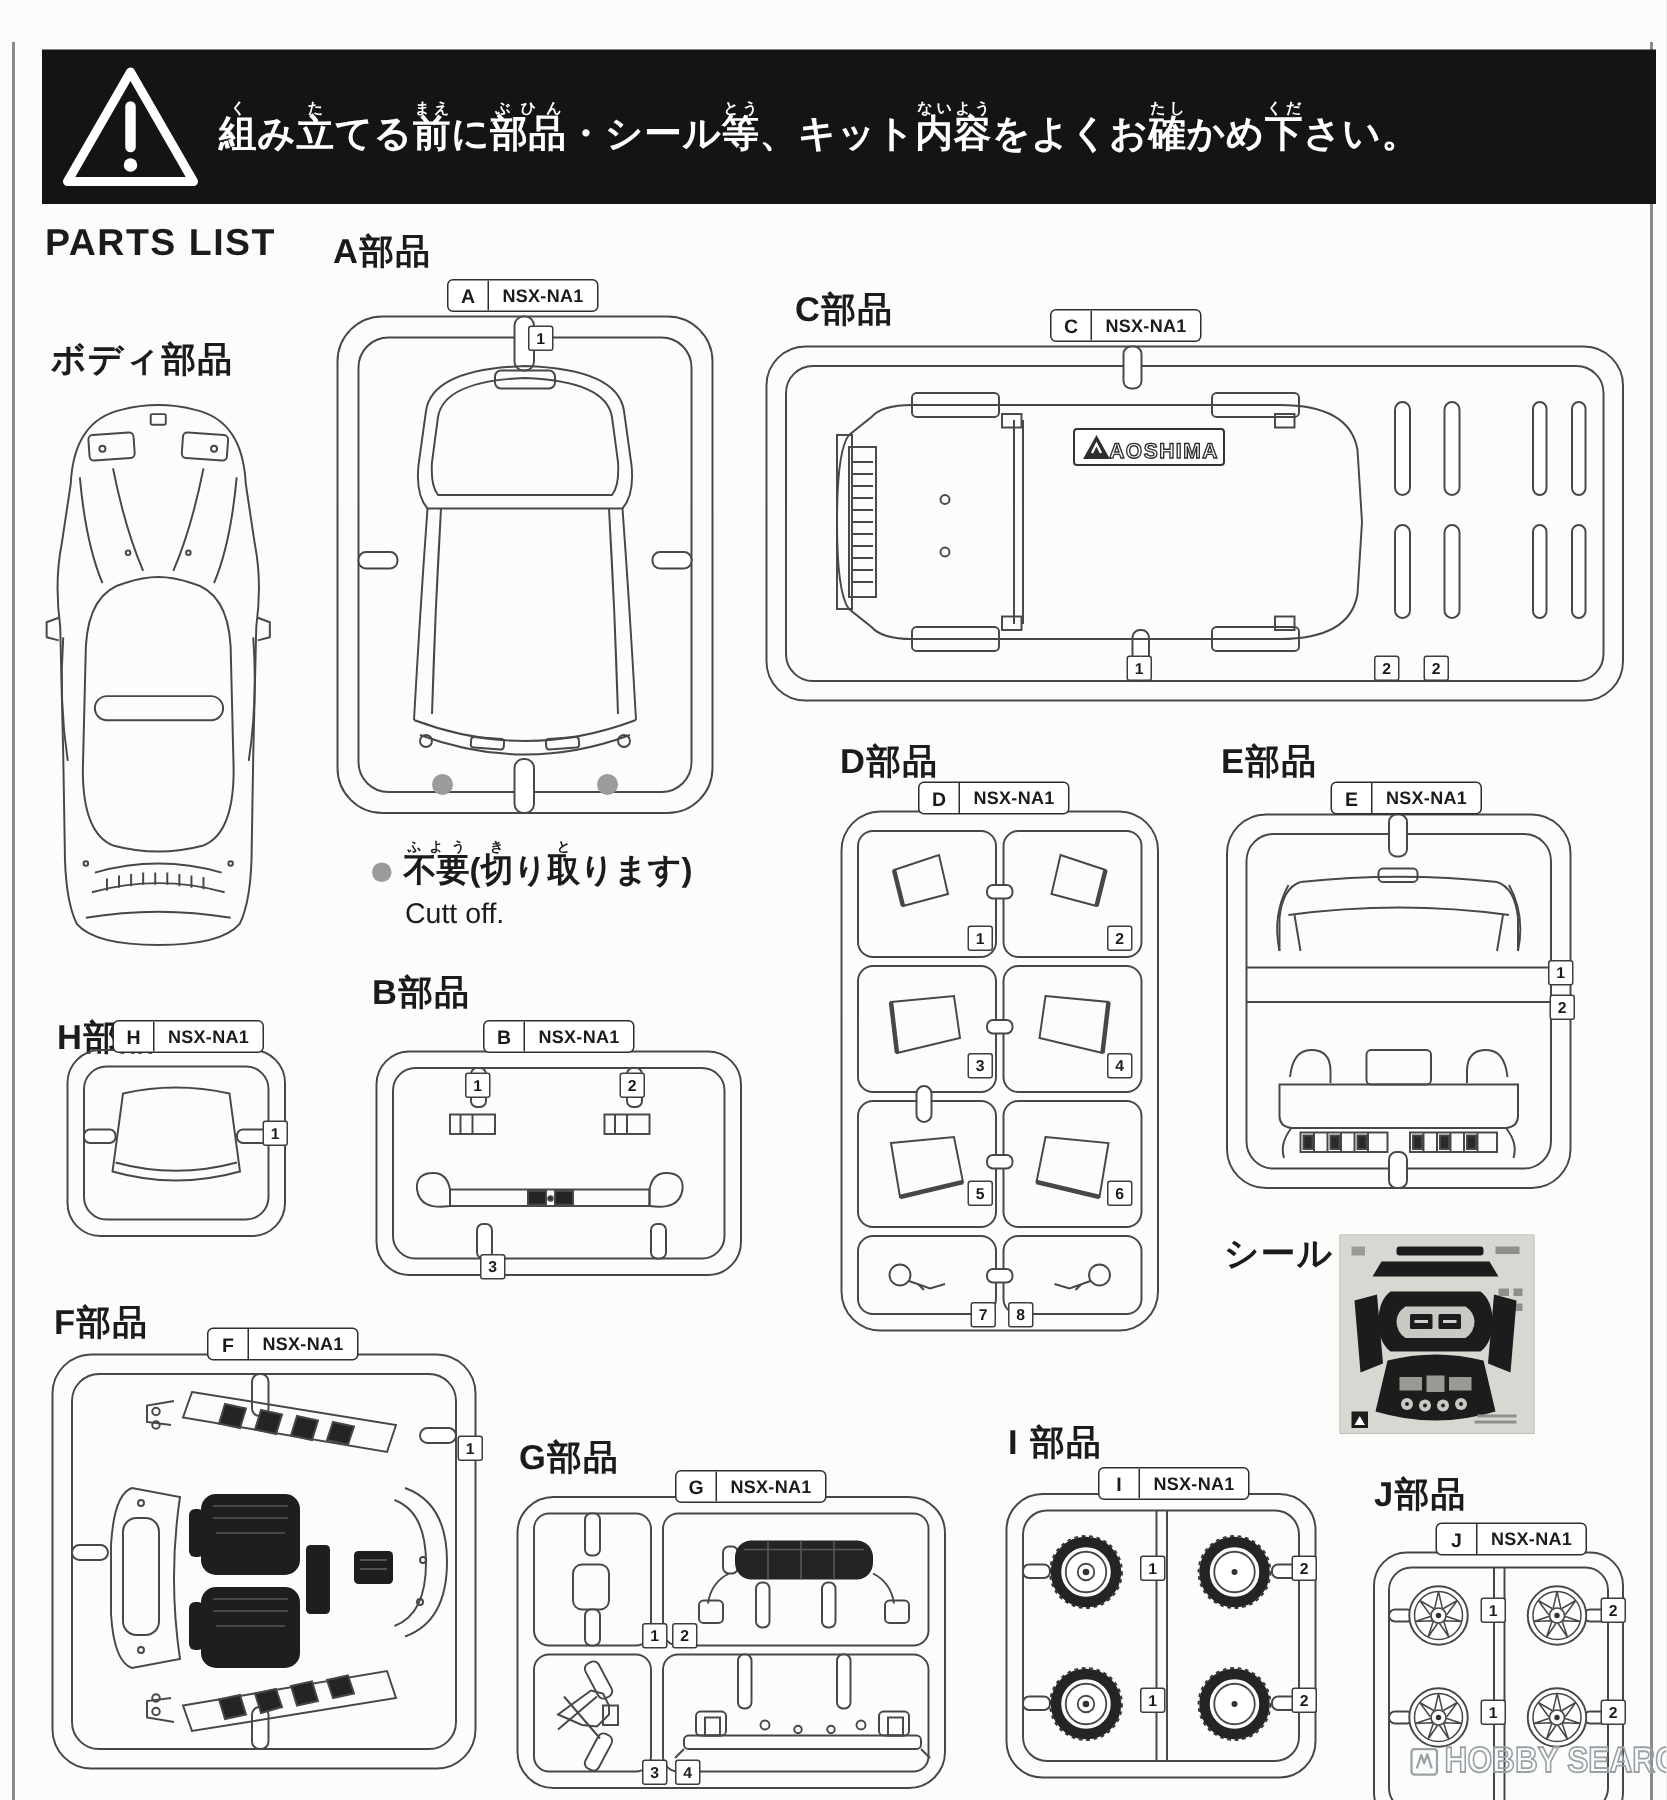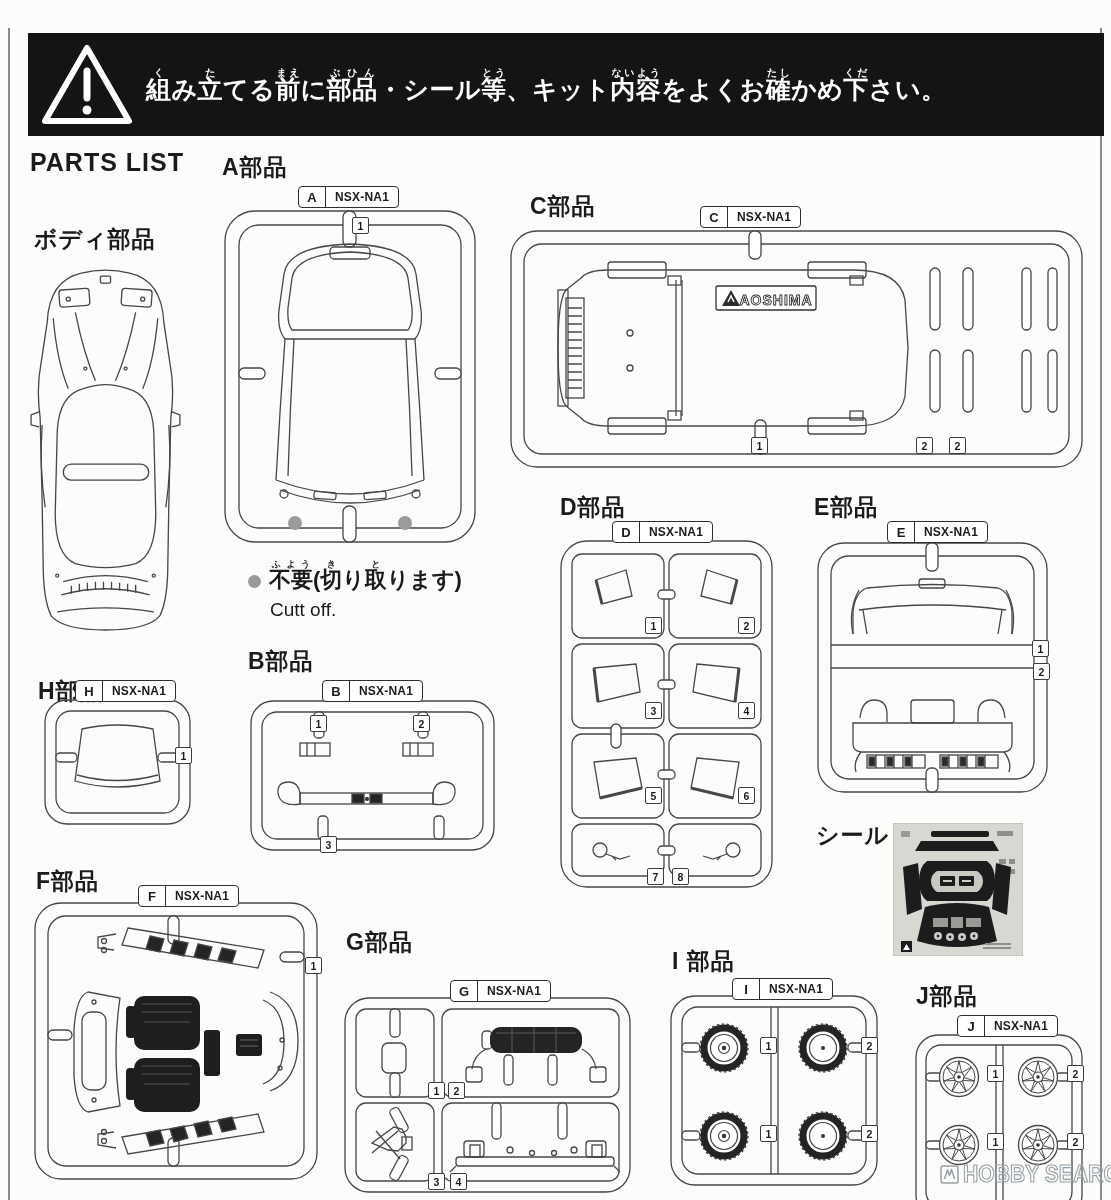--- a/index.html
+++ b/index.html
@@ -425,21 +425,21 @@
         <rect x="102" y="158" width="66" height="54" rx="10" fill="#1e1e1e"></rect>
         <rect x="94" y="168" width="10" height="32" rx="4" fill="#1e1e1e"></rect>
         <path d="M110,166 h50 M110,174 h50 M112,184 h46" stroke="#555" fill="none"></path>
         <rect x="172" y="130" width="16" height="46" rx="3" fill="#1e1e1e"></rect>
         <rect x="204" y="134" width="26" height="22" rx="3" fill="#1e1e1e"></rect>
         <path d="M208,140 h18 M208,146 h18" stroke="#666" fill="none"></path>
       </g>
     </svg>
   </div>
 
-  <div class="abs slabel" style="left:346px;top:927px">G部品</div>
+  <div class="abs slabel" style="left:346px;top:956px">G部品</div>
   <div class="abs" style="left:342px;top:978px;width:295px;height:220px">
     <div class="tag" style="left:108px;top:2px">
       <span class="lt">G</span>
       <span class="cd">NSX-NA1</span>
     </div>
     <span class="chip" style="left:86px;top:104px">1</span>
     <span class="chip" style="left:106px;top:104px">2</span>
     <span class="chip" style="left:86px;top:195px">3</span>
     <span class="chip" style="left:108px;top:195px">4</span>
     <svg class="abs" style="left:0;top:17px" width="291" height="200" viewBox="0 0 291 200">

